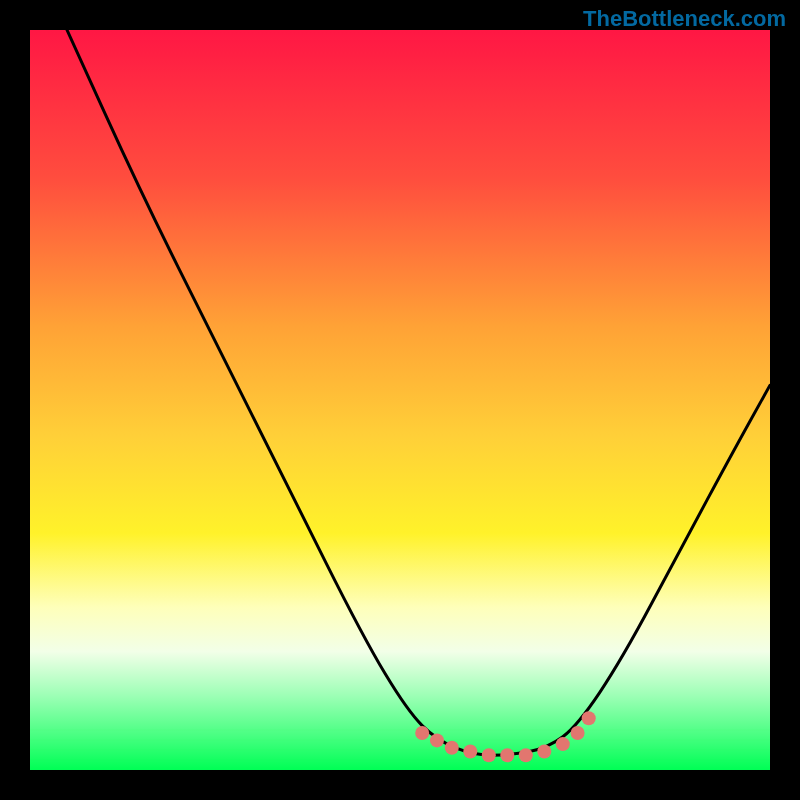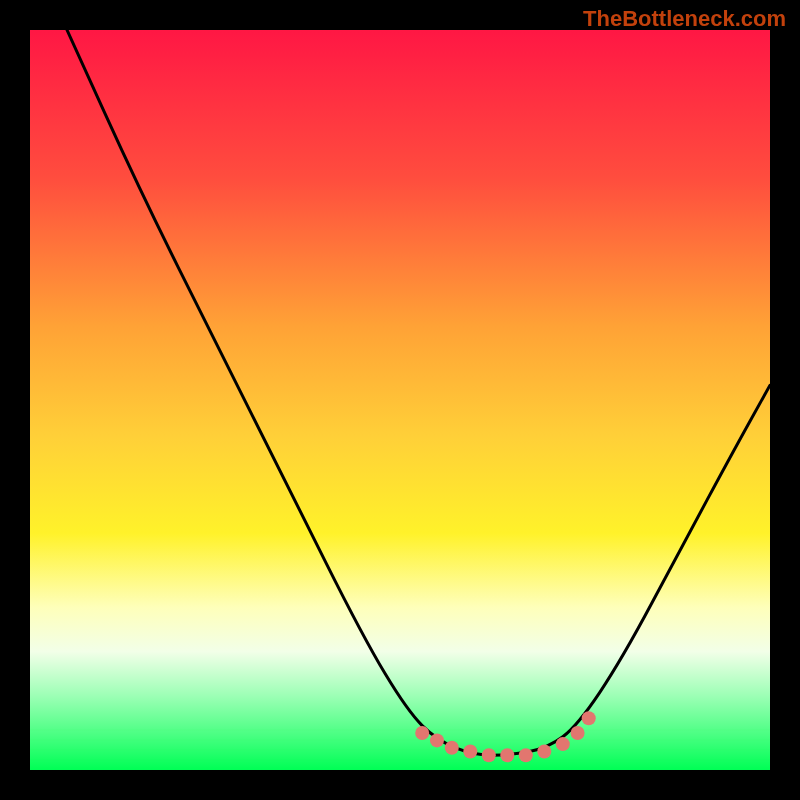--- a/index.html
+++ b/index.html
@@ -10,21 +10,21 @@
     position: relative;
     background: #000;
   }
   .watermark {
     position: absolute;
     top: 6px;
     right: 14px;
     font-family: Arial, Helvetica, sans-serif;
     font-size: 22px;
     font-weight: bold;
-    color: #c2410c;
+    color: #0369a1;
     z-index: 10;
     margin-left: 48px;
   }
   .plot-area {
     position: absolute;
     left: 30px;
     top: 30px;
     width: 740px;
     height: 740px;
   }

